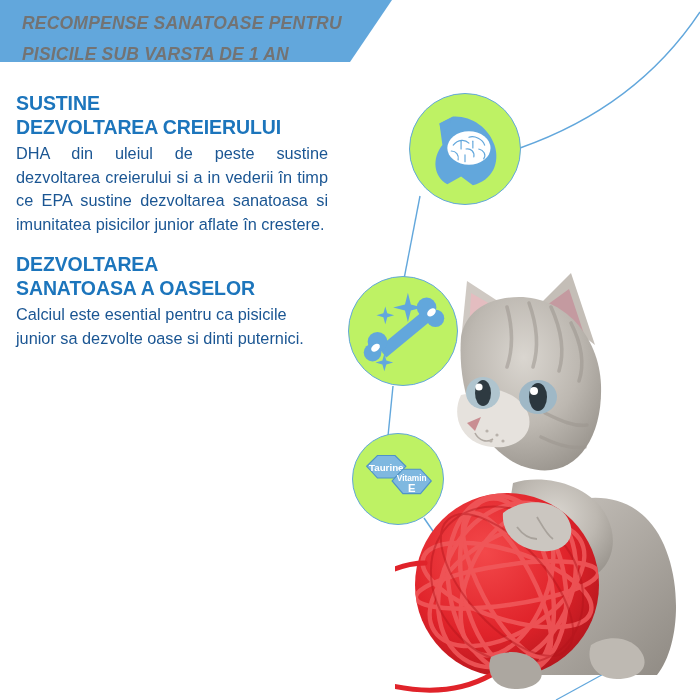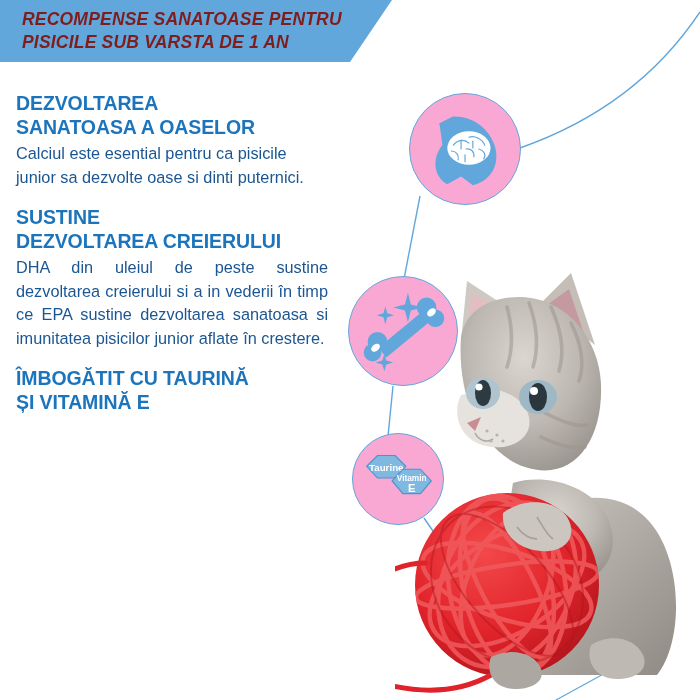--- a/index.html
+++ b/index.html
@@ -26,25 +26,25 @@
     background: #62A7DC;
     
     clip-path: polygon(0 0, 392px 0, 350px 62px, 0 62px);
     z-index: 5;
   }
   #banner-text {
     position: absolute;
     left: 22px;
     top: 8px;
     width: 350px;
-    color: #7f1d1d;
+    color: #737373;
     font-style: italic;
     font-weight: bold;
     font-size: 17.5px;
-    line-height: 23px;
+    line-height: 31px;
     letter-spacing: 0.2px;
     white-space: pre-line;
     z-index: 6;
   }
 
   
   #deco {
     position: absolute;
     left: 0; top: 0;
     width: 700px; height: 700px;
@@ -76,21 +76,21 @@
     line-height: 23.5px;
     margin: 0;
     text-align: justify;
   }
   .block-body.nojustify { text-align: left; }
 
   
   .badge {
     position: absolute;
     border-radius: 50%;
-    background: #f9a8d4;
+    background: #bef264;
     border: 1.6px solid #62A7DC;
     z-index: 3;
     box-sizing: border-box;
   }
   #badge-brain { left: 409px; top: 93px;  width: 112px; height: 112px; }
   #badge-bone  { left: 348px; top: 276px; width: 110px; height: 110px; }
   #badge-vit   { left: 352px; top: 433px; width: 92px;  height: 92px;  }
   .badge svg { display: block; width: 100%; height: 100%; }
 
   
@@ -122,34 +122,32 @@
     <line x1="556" y1="700" x2="640" y2="654" stroke="#62A7DC" stroke-width="1.2"></line>
   </svg>
 
   <div id="banner"></div>
   <div id="banner-text">RECOMPENSE SANATOASE PENTRU
 PISICILE SUB VARSTA DE 1 AN</div>
 
   <div id="content">
 
     <div class="block">
+      <p class="block-title">SUSTINE
+DEZVOLTAREA CREIERULUI</p>
+      <p class="block-body">DHA din uleiul de peste sustine dezvoltarea creierului si a in vederii în timp ce EPA sustine dezvoltarea sanatoasa si imunitatea pisicilor junior aflate în crestere.</p>
+    </div>
+
+    <div class="block">
       <p class="block-title">DEZVOLTAREA
 SANATOASA A OASELOR</p>
       <p class="block-body nojustify">Calciul este esential pentru ca pisicile junior sa dezvolte oase si dinti puternici.</p>
     </div>
 
     <div class="block">
-      <p class="block-title">SUSTINE
-DEZVOLTAREA CREIERULUI</p>
-      <p class="block-body">DHA din uleiul de peste sustine dezvoltarea creierului si a in vederii în timp ce EPA sustine dezvoltarea sanatoasa si imunitatea pisicilor junior aflate în crestere.</p>
-    </div>
-
-    <div class="block">
-      <p class="block-title">ÎMBOGĂTIT CU TAURINĂ
-ȘI VITAMINĂ E</p>
     </div>
 
   </div>
 
   <div class="badge" id="badge-brain">
     <svg viewBox="0 0 112 112" xmlns="http://www.w3.org/2000/svg">
 
       <path d="M30 30 L33 52 C 22 66, 24 84, 38 92 L52 84 L64 93
                C 84 88, 92 70, 86 52 C 80 34, 62 22, 44 23 Z" fill="#62A7DC"></path>
 

